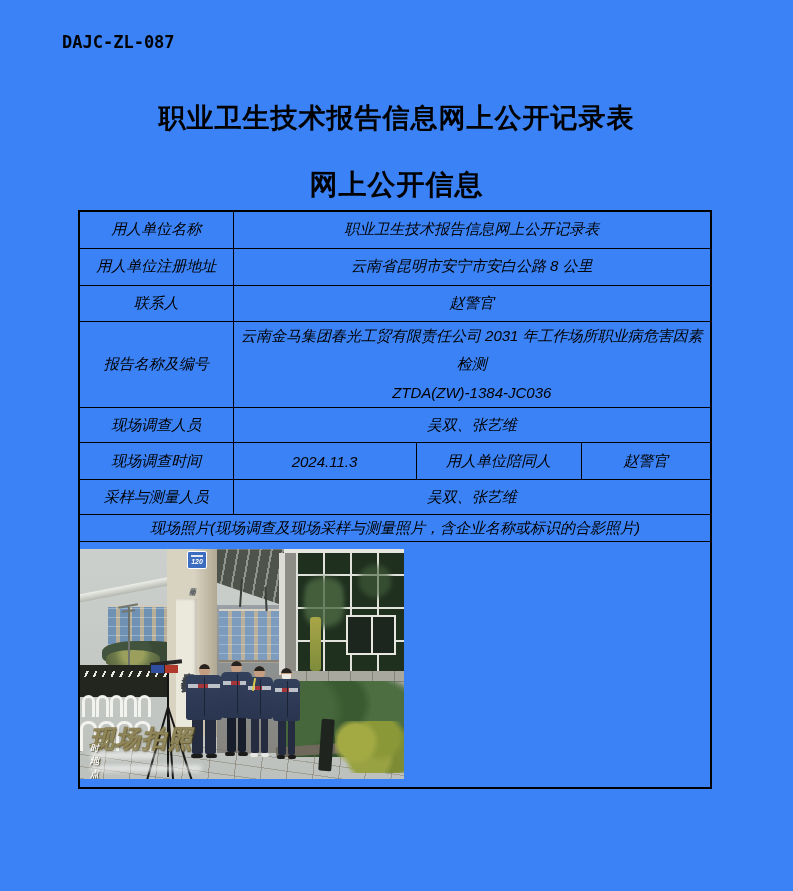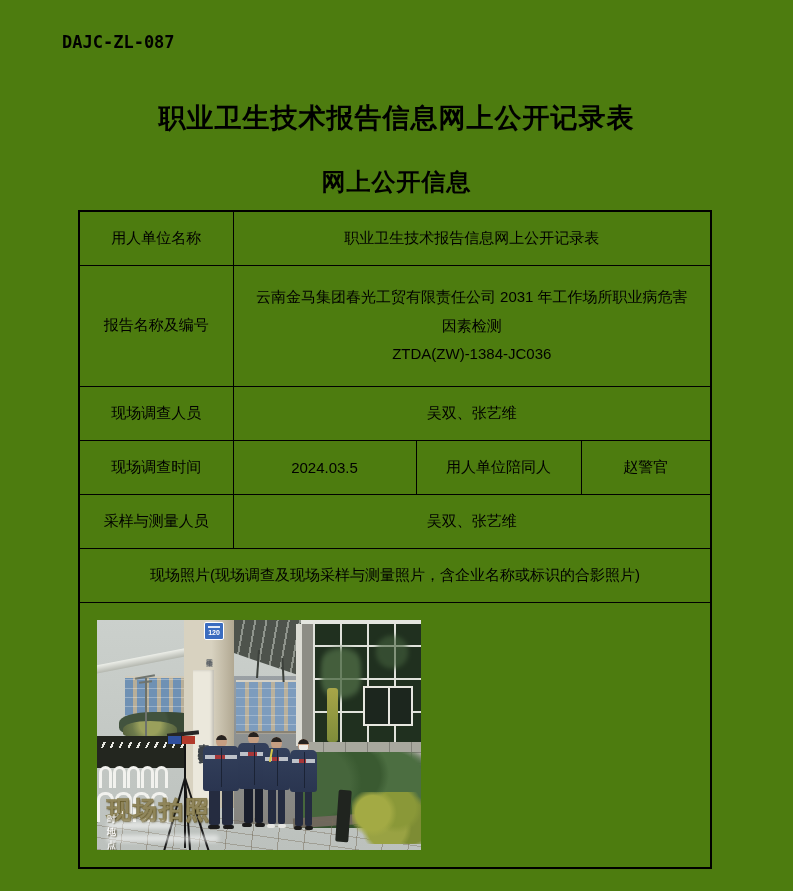--- a/index.html
+++ b/index.html
@@ -1,27 +1,27 @@
 <!DOCTYPE html>
 <html><head>
 <meta charset="utf-8">
 <style>
   html,body{margin:0;padding:0;background:#fff;}
-  .page{position:relative;width:793px;height:891px;background:#4d7c0f;overflow:hidden;
+  .page{position:relative;width:793px;height:891px;background:#3b82f6;overflow:hidden;
         font-family:"Liberation Sans","DejaVu Sans",sans-serif;color:#000;}
   .doc-code{position:absolute;left:62px;top:32px;font-family:"DejaVu Sans Mono","Liberation Mono",monospace;
             font-weight:bold;font-size:17px;letter-spacing:0;}
   .title{position:absolute;left:0;right:0;top:100px;text-align:center;font-weight:bold;
          font-size:27px;letter-spacing:1px;}
   .subtitle{position:absolute;left:0;right:0;top:166px;text-align:center;font-weight:bold;
-            font-size:24px;letter-spacing:1px;}
+            font-size:28px;letter-spacing:1px;}
   table.form{position:absolute;left:78px;top:210px;width:632px;border-collapse:collapse;
              table-layout:fixed;border:2px solid #000;}
   table.form td{border:1px solid #000;text-align:center;vertical-align:middle;
-                font-size:15px;padding:17px;overflow:hidden;}
+                font-size:15px;padding:0;overflow:hidden;font-style:italic;}
   td.cap{ text-align:left;font-size:14px;padding-left:1px;}
   td.rpt{font-size:14px;line-height:1.9;}
   td.photo-cell{vertical-align:top;text-align:left;padding:14px 0 0 112px;}
 
   
   .photo{position:relative;width:324px;height:230px;overflow:hidden;background:linear-gradient(180deg,#cbd0cc,#bcc1bd);}
   .photo *{position:absolute;}
   .ph-awn{left:-6px;top:26px;width:106px;height:8px;background:linear-gradient(180deg,#eceee8,#b4b7af);
           transform:rotate(-11deg);transform-origin:right center;}
   .ph-canopy{left:137px;top:0;width:70px;height:60px;background:repeating-linear-gradient(100deg,#4e534c 0 9px,#8f948c 9px 11px);
@@ -149,34 +149,42 @@
         <col style="width:154px">
         <col style="width:183px">
         <col style="width:165px">
         <col style="width:130px">
       </colgroup>
     <tbody>
         <tr style="height:37px">
       <td>用人单位名称</td>
       <td colspan="3">职业卫生技术报告信息网上公开记录表</td>
     </tr>
+    <tr style="height:37px">
+      <td>用人单位注册地址</td>
+      <td colspan="3">云南省昆明市安宁市安白公路 8 公里</td>
+    </tr>
+    <tr style="height:36px">
+      <td>联系人</td>
+      <td colspan="3">赵警官</td>
+    </tr>
     <tr style="height:64px">
       <td>报告名称及编号</td>
       <td colspan="3" class="rpt">
         <div>云南金马集团春光工贸有限责任公司 2031 年工作场所职业病危害因素检测</div>
         <div>ZTDA(ZW)-1384-JC036</div>
       </td>
     </tr>
     <tr style="height:35px">
       <td>现场调查人员</td>
       <td colspan="3">吴双、张艺维</td>
     </tr>
     <tr style="height:37px">
       <td>现场调查时间</td>
-      <td>2024.03.5</td>
+      <td>2024.11.3</td>
       <td>用人单位陪同人</td>
       <td>赵警官</td>
     </tr>
     <tr style="height:35px">
       <td>采样与测量人员</td>
       <td colspan="3">吴双、张艺维</td>
     </tr>
     <tr style="height:27px">
       <td colspan="4" class="cap">现场照片(现场调查及现场采样与测量照片，含企业名称或标识的合影照片)</td>
     </tr>

